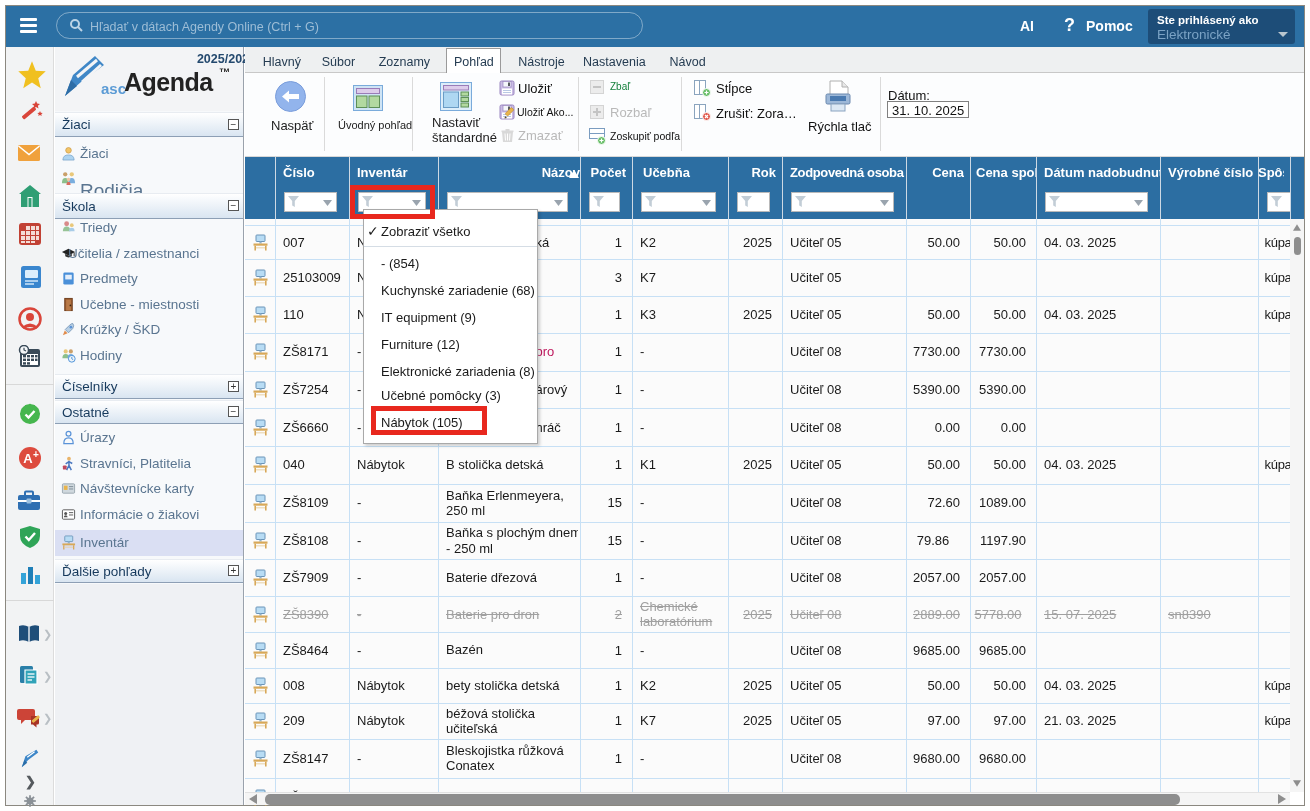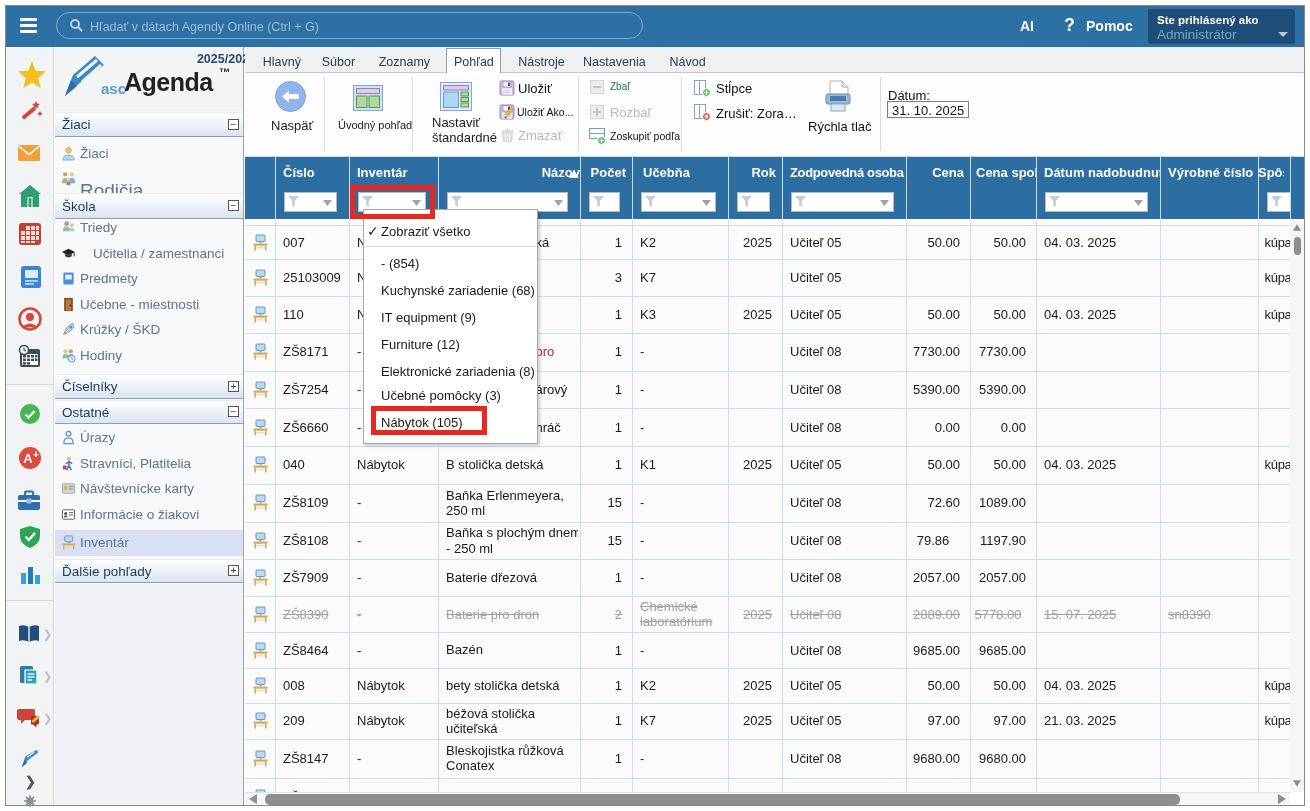--- a/index.html
+++ b/index.html
@@ -15,21 +15,21 @@
 <svg class="a" style="left:69px;top:18px" width="14" height="14" viewBox="0 0 14 14">
     <circle cx="6" cy="6" r="4" fill="none" stroke="#bcd4e6" stroke-width="2"></circle>
     <line x1="9" y1="9" x2="13" y2="13" stroke="#bcd4e6" stroke-width="2"></line>
   </svg>
 <div class="a" style="left:90px;top:19.5px;font-size:12.5px;color:#9dbdd6;white-space:nowrap">Hľadať v dátach Agendy Online (Ctrl + G)</div>
 <div class="a" style="left:1020px;top:18px;font-size:14px;font-weight:bold;color:#fff">AI</div>
 <div class="a" style="left:1064px;top:15px;font-size:18px;font-weight:bold;color:#fff">?</div>
 <div class="a" style="left:1086px;top:18px;font-size:14px;font-weight:bold;color:#fff">Pomoc</div>
 <div class="a" style="left:1148px;top:9px;width:147px;height:35px;background:#1d4d78;border-radius:3px"></div>
 <div class="a" style="left:1157px;top:14px;font-size:11.5px;font-weight:bold;color:#fff">Ste prihlásený ako</div>
-<div class="a" style="left:1157px;top:27px;font-size:13.5px;color:#7ba3c5">Administrátor</div>
+<div class="a" style="left:1157px;top:27px;font-size:13.5px;color:#7ba3c5">Elektronické</div>
 <svg class="a" style="left:1277px;top:31px" width="12" height="7" viewBox="0 0 12 7">
     <path d="M1 1 L6 6 L11 1 Z" fill="#b9c6ce"></path>
   </svg>
 <div class="a" style="left:6px;top:47px;width:48px;height:758px;background:#f2f3f4;border-right:1px solid #dcdcdc"></div>
 <svg class="a" style="left:17px;top:60px" width="30" height="30" viewBox="0 0 24 24">
     <path d="M12 1 L15 8.5 23 9 17 14.5 19 22.5 12 18 5 22.5 7 14.5 1 9 9 8.5 Z" fill="#f0c020"></path>
   </svg>
 <svg class="a" style="left:19px;top:99px" width="24" height="24" viewBox="0 0 24 24">
     <g fill="#d9453a">
       <rect x="2" y="12" width="16" height="4" rx="1" transform="rotate(-40 10 14)"></rect>
@@ -200,21 +200,21 @@
     <path d="M2 12 Q2 7 6 7 Q10 7 10 12 Z" fill="#97c497"></path>
     <circle cx="11.5" cy="5.5" r="2" fill="#e9c87a"></circle>
     <path d="M8.5 12 Q8.5 8.3 11.5 8.3 Q14.5 8.3 14.5 12 Z" fill="#a8cce8"></path>
   </svg>
 <div class="a" style="left:80px;top:220px;font-size:13.5px;color:#5a7590">Triedy</div>
 <svg class="a" style="left:61px;top:245.5px" width="15" height="15" viewBox="0 0 16 16">
     <path d="M8 3 L15 6.5 L8 10 L1 6.5 Z" fill="#222"></path>
     <path d="M4.5 8.3 V11 Q8 13.4 11.5 11 V8.3 L8 10 Z" fill="#333"></path>
     <line x1="14" y1="7" x2="14" y2="11" stroke="#222" stroke-width="1"></line>
   </svg>
-<div class="a" style="left:93px;top:245.5px;font-size:13.5px;color:#5a7590">Učitelia / zamestnanci</div>
+<div class="a" style="left:68px;top:245.5px;font-size:13.5px;color:#5a7590">Učitelia / zamestnanci</div>
 <svg class="a" style="left:61px;top:271px" width="15" height="15" viewBox="0 0 16 16">
     <rect x="2.5" y="1.5" width="11" height="13" rx="1.5" fill="#4a90d9"></rect>
     <rect x="4.5" y="4" width="7" height="5" fill="#fff" opacity=".85"></rect>
   </svg>
 <div class="a" style="left:80px;top:271px;font-size:13.5px;color:#5a7590">Predmety</div>
 <svg class="a" style="left:61px;top:296.5px" width="15" height="15" viewBox="0 0 16 16">
     <rect x="4" y="1.5" width="8" height="13" fill="#9a5c30" stroke="#6e3d1c" stroke-width="1"></rect>
     <rect x="5.5" y="3" width="5" height="11.5" fill="#b97a48"></rect>
     <circle cx="10" cy="9" r=".9" fill="#3a2410"></circle>
   </svg>

